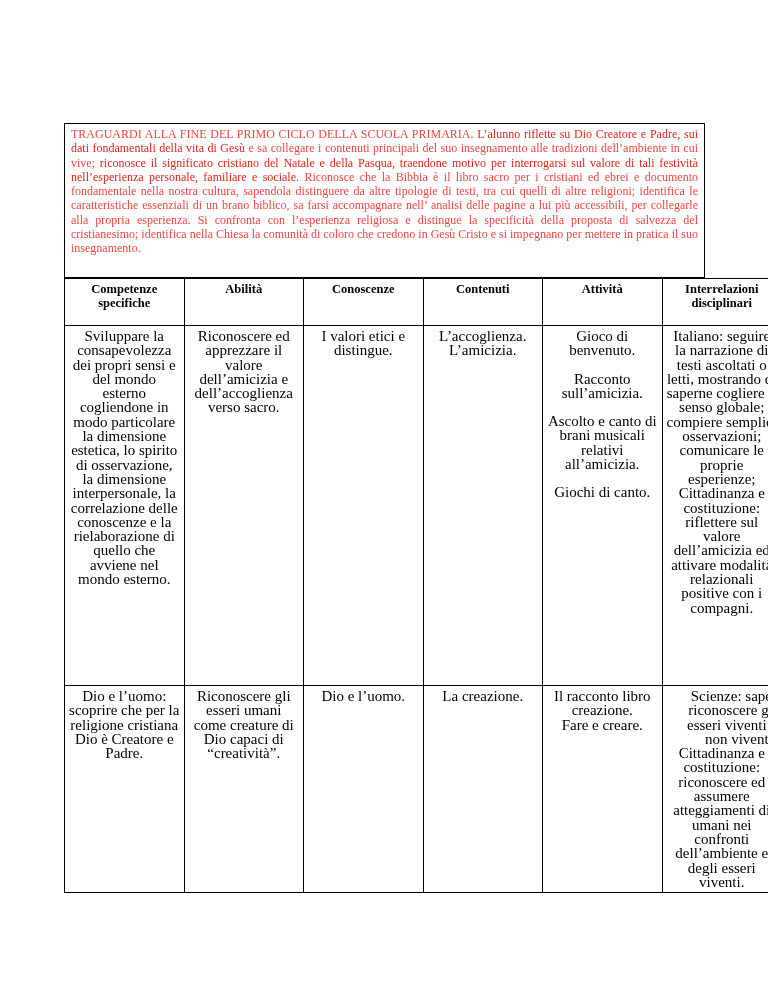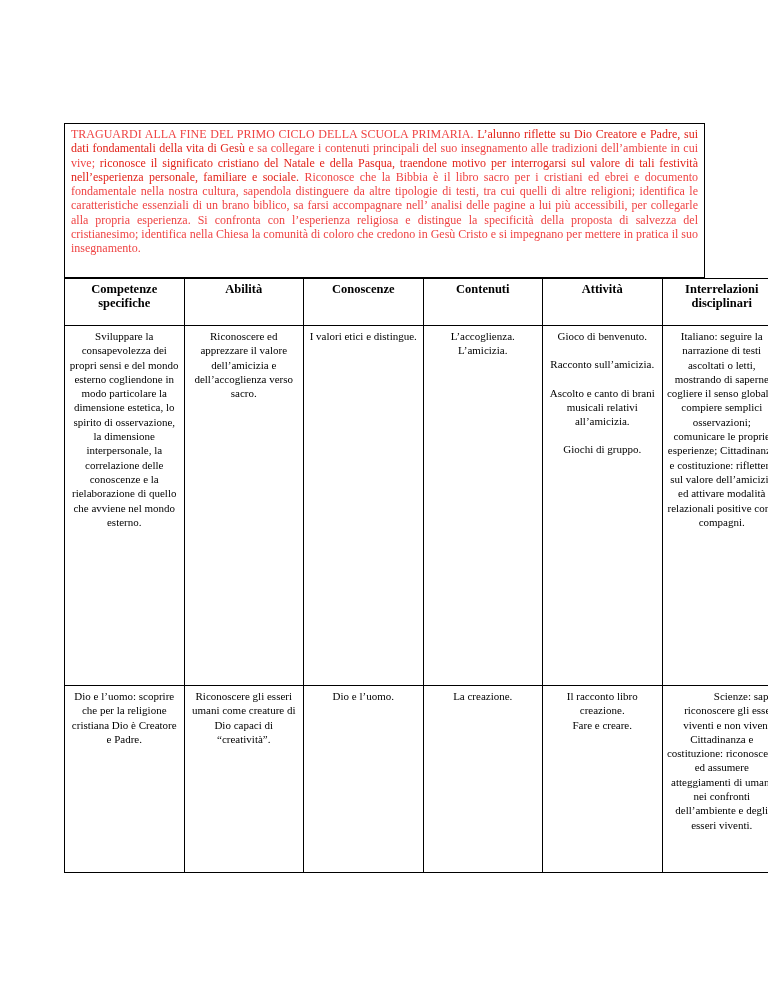--- a/index.html
+++ b/index.html
@@ -40,21 +40,21 @@
   
   table.grid {
     width: 718px;
     border-collapse: collapse;
     table-layout: fixed;
   }
   table.grid th, table.grid td {
     border: 1px solid #000;
     vertical-align: top;
     text-align: center;
-    font-size: 11px;
+    font-size: 15px;
     line-height: 14.3px;
     padding: 3px 4px;
     overflow: hidden;
   }
   table.grid th { font-weight: bold; font-size: 12.5px; }
   tr.header-row { height: 47px; }
   tr.body-row-1 { height: 360px; }
   tr.body-row-2 { height: 187px; }
   td p { margin: 0; }
   td p.gap { margin-bottom: 14px; text-align: center; }
@@ -98,21 +98,21 @@
           <p>I valori etici e distingue.</p>
         </td>
         <td>
           <p>L’accoglienza.</p>
           <p>L’amicizia.</p>
         </td>
         <td>
           <p class="gap">Gioco di benvenuto.</p>
           <p class="gap">Racconto sull’amicizia.</p>
           <p class="gap">Ascolto e canto di brani musicali relativi all’amicizia.</p>
-          <p>Giochi di gruppo.</p>
+          <p>Giochi di canto.</p>
         </td>
         <td>
           <p>Italiano: seguire la narrazione di testi ascoltati o letti, mostrando di saperne cogliere il senso globale; compiere semplici osservazioni; comunicare le proprie esperienze; Cittadinanza e costituzione: riflettere sul valore dell’amicizia ed attivare modalità relazionali positive con i compagni.</p>
         </td>
       </tr>
       <tr class="body-row-2">
         <td>
           <p>Dio e l’uomo: scoprire che per la religione cristiana Dio è Creatore e Padre.</p>
         </td>
         <td>

